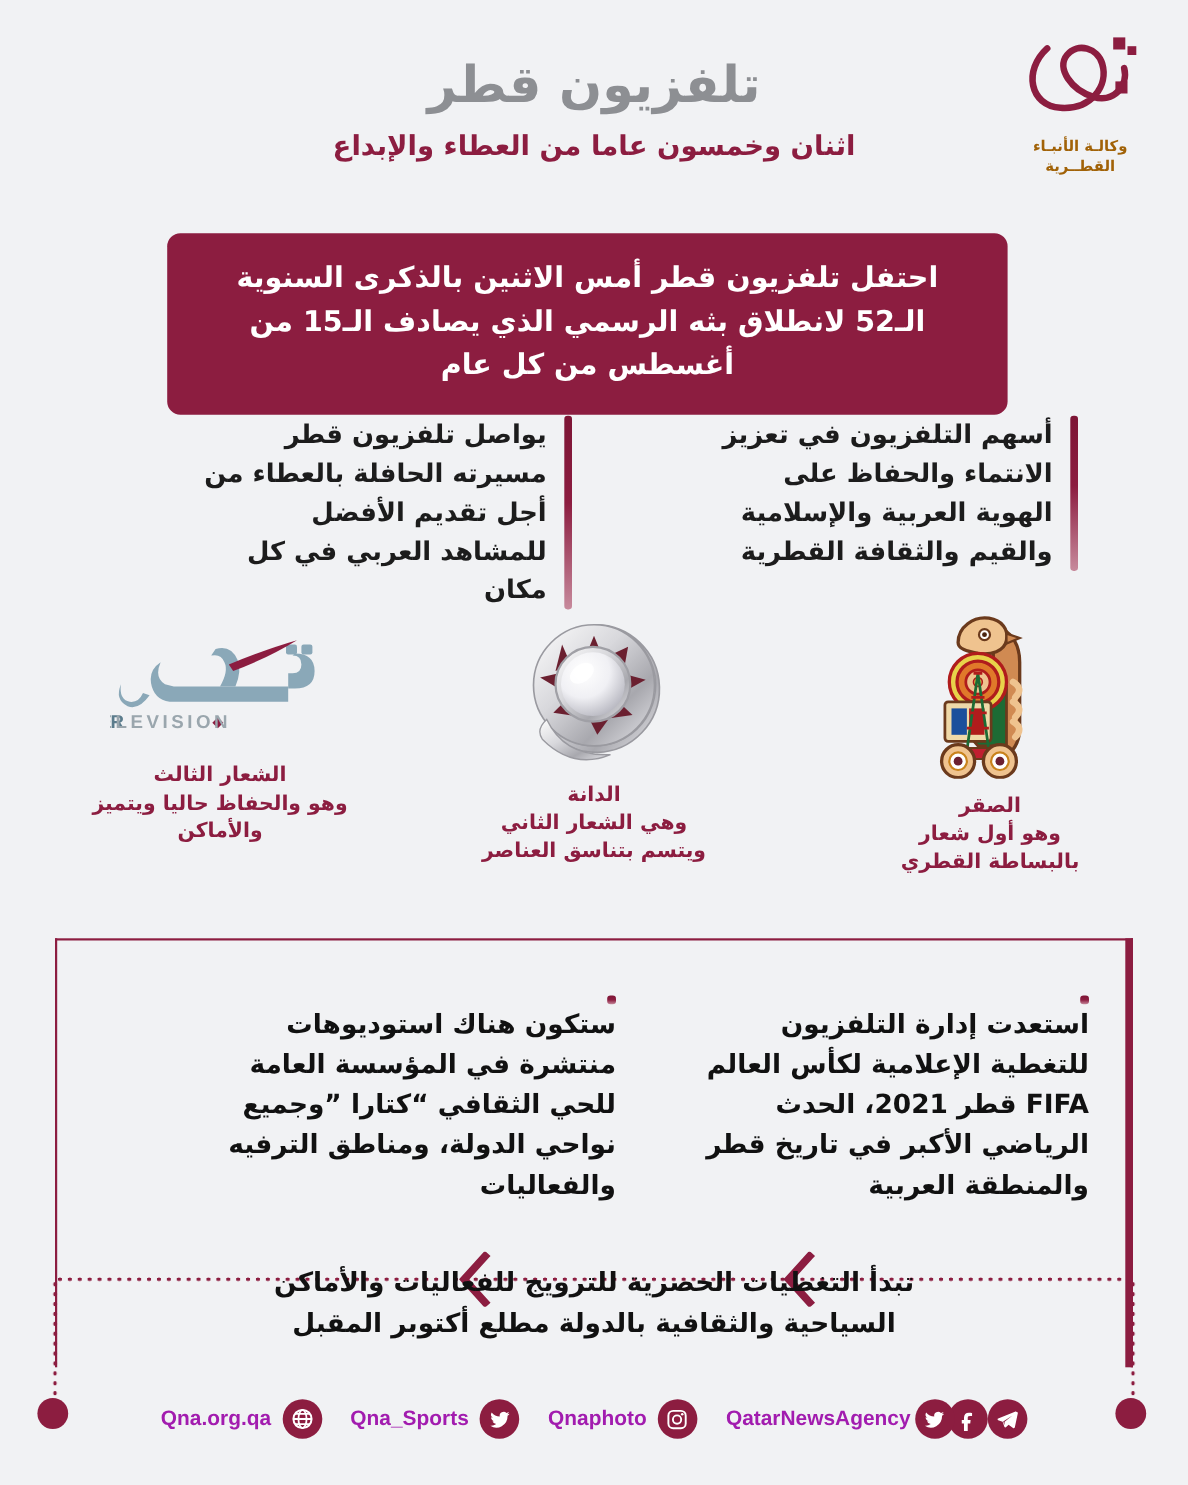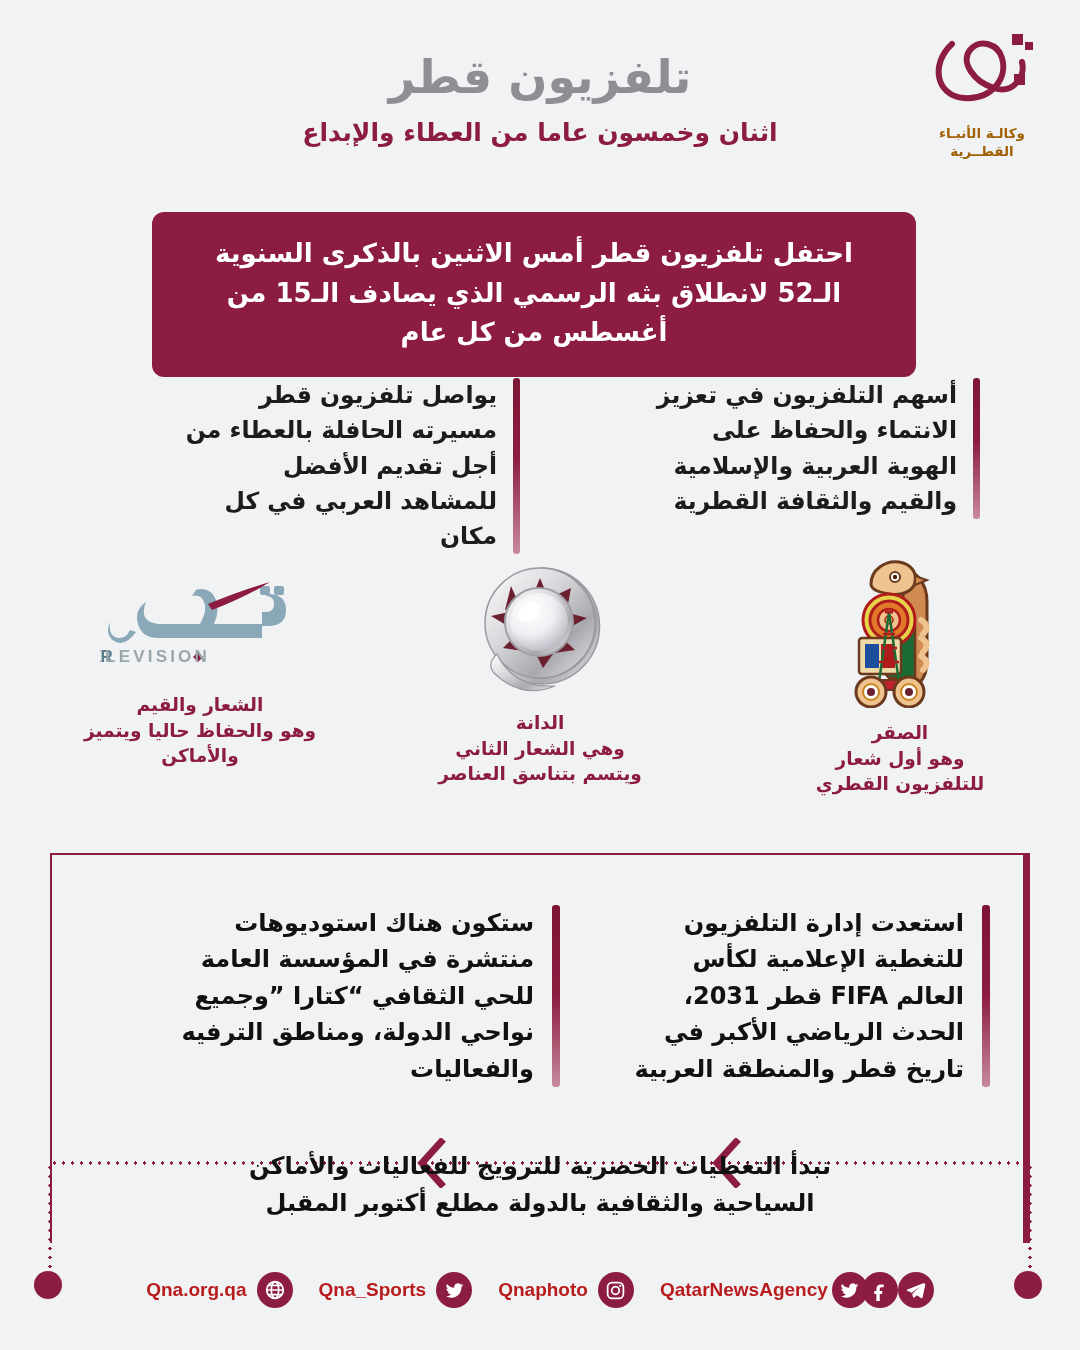--- a/index.html
+++ b/index.html
@@ -77,21 +77,21 @@
 
   
   .lowbox{
     position:absolute;top:853px;left:50px;width:980px;height:390px;
     border:2px solid #8c1d40;border-bottom:none;box-sizing:border-box;
   }
   .lowbox .thick-left{
     position:absolute;top:-2px;right:-2px;width:7px;height:calc(100% + 2px);
     background:#8c1d40;
   }
-  .fact{position:absolute;top:905px;display:flex;align-items:stretch;}
+  .fact{position:absolute;top:905px;display:flex;align-items:stretch;flex-direction:column;}
   .fact .bar{
     width:8px;border-radius:3px;flex:0 0 8px;margin-left:18px;
     background:linear-gradient(to bottom,#7d1535 0%,#8c1d40 50%,#c78a9c 100%);
   }
   .fact p{
     margin:0;color:#111;font-size:24px;line-height:1.52;font-weight:600;text-align:right;
   }
   .fact-right{right:90px;width:370px;}
   .fact-left{right:520px;width:390px;}
   .closing{
@@ -107,21 +107,21 @@
   }
   .sgroup{display:flex;align-items:center;margin-left:26px;}
   .sgroup:last-child{margin-left:0;}
   .sicon{
     width:36px;height:36px;border-radius:50%;background:#8c1d40;
     display:flex;align-items:center;justify-content:center;
     margin-left:-6px;
   }
   .sicon:first-child{margin-left:0;}
   .shandle{
-    color:#b91c1c;font-size:19px;font-weight:600;margin-right:10px;
+    color:#a21caf;font-size:19px;font-weight:600;margin-right:10px;
     font-family:"Liberation Sans",sans-serif;direction:ltr;
   }
 </style>
 </head>
 <body>
 
 <div class="page">
 
   <div class="logo-qna">
     <svg class="mark" viewBox="0 0 120 92">
@@ -201,21 +201,21 @@
         <circle cx="30" cy="142" r="4" fill="#6b2030"></circle>
         <circle cx="68" cy="142" r="15" fill="#efc38f" stroke="#6b3a1c" stroke-width="3"></circle>
         <circle cx="68" cy="142" r="8" fill="#fff" stroke="#c9831c" stroke-width="2"></circle>
         <circle cx="68" cy="142" r="4" fill="#6b2030"></circle>
 
         <path d="M80 70 q10 6 2 14 M80 88 q10 6 2 14 M80 106 q10 6 2 14" stroke="#efc38f" stroke-width="6" fill="none" stroke-linecap="round"></path>
       </svg>
       <div class="cap">
         <div class="t1">الصقر</div>
         <div>وهو أول شعار</div>
-        <div>للتلفزيون القطري</div>
+        <div>بالبساطة القطري</div>
       </div>
     </div>
 
     <div class="node" style="left:415px;top:18px;width:250px;">
       <svg width="130" height="140" viewBox="0 0 130 140">
         <defs>
           <linearGradient id="silver" x1="0" y1="0" x2="1" y2="1">
             <stop offset="0%" stop-color="#fdfdfd"></stop>
             <stop offset="40%" stop-color="#d8d8dc"></stop>
             <stop offset="70%" stop-color="#a8a8ae"></stop>
@@ -267,34 +267,34 @@
           <path d="M36 72 q-10 14 -20 10 q-12 -6 -6 -20 q-2 14 8 16 q8 1 12 -8 Z"></path>
         </g>
 
         <path d="M108 44 q34 -14 62 -22 q-26 16 -58 28 Z" fill="#8c1d40"></path>
 
         <text x="16" y="102" font-family="Liberation Sans, sans-serif" font-size="17" letter-spacing="3.2" fill="#5b7c8c" font-weight="600">QATAR</text>
         <polygon points="98,92 103,97 98,102 93,97" fill="#8c1d40"></polygon>
         <text x="110" y="102" font-family="Liberation Sans, sans-serif" font-size="17" letter-spacing="3.2" fill="#9aa6ad" font-weight="600">TELEVISION</text>
       </svg>
       <div class="cap">
-        <div class="t1">الشعار والقيم</div>
+        <div class="t1">الشعار الثالث</div>
         <div>وهو والحفاظ حاليا ويتميز</div>
         <div>والأماكن</div>
       </div>
     </div>
   </div>
 
   <div class="lowbox">
     <div class="thick-left"></div>
   </div>
 
   <div class="fact fact-right">
     <div class="bar"></div>
-    <p>استعدت إدارة التلفزيون للتغطية الإعلامية لكأس العالم FIFA قطر 2031، الحدث الرياضي الأكبر في تاريخ قطر والمنطقة العربية</p>
+    <p>استعدت إدارة التلفزيون للتغطية الإعلامية لكأس العالم FIFA قطر 2021، الحدث الرياضي الأكبر في تاريخ قطر والمنطقة العربية</p>
   </div>
   <div class="fact fact-left">
     <div class="bar"></div>
     <p>ستكون هناك استوديوهات منتشرة في المؤسسة العامة للحي الثقافي “كتارا ”وجميع نواحي الدولة، ومناطق الترفيه والفعاليات</p>
   </div>
 
   <div class="closing">
     <p>تبدأ التغطيات الحصرية للترويج للفعاليات والأماكن السياحية والثقافية بالدولة مطلع أكتوبر المقبل</p>
   </div>
 

